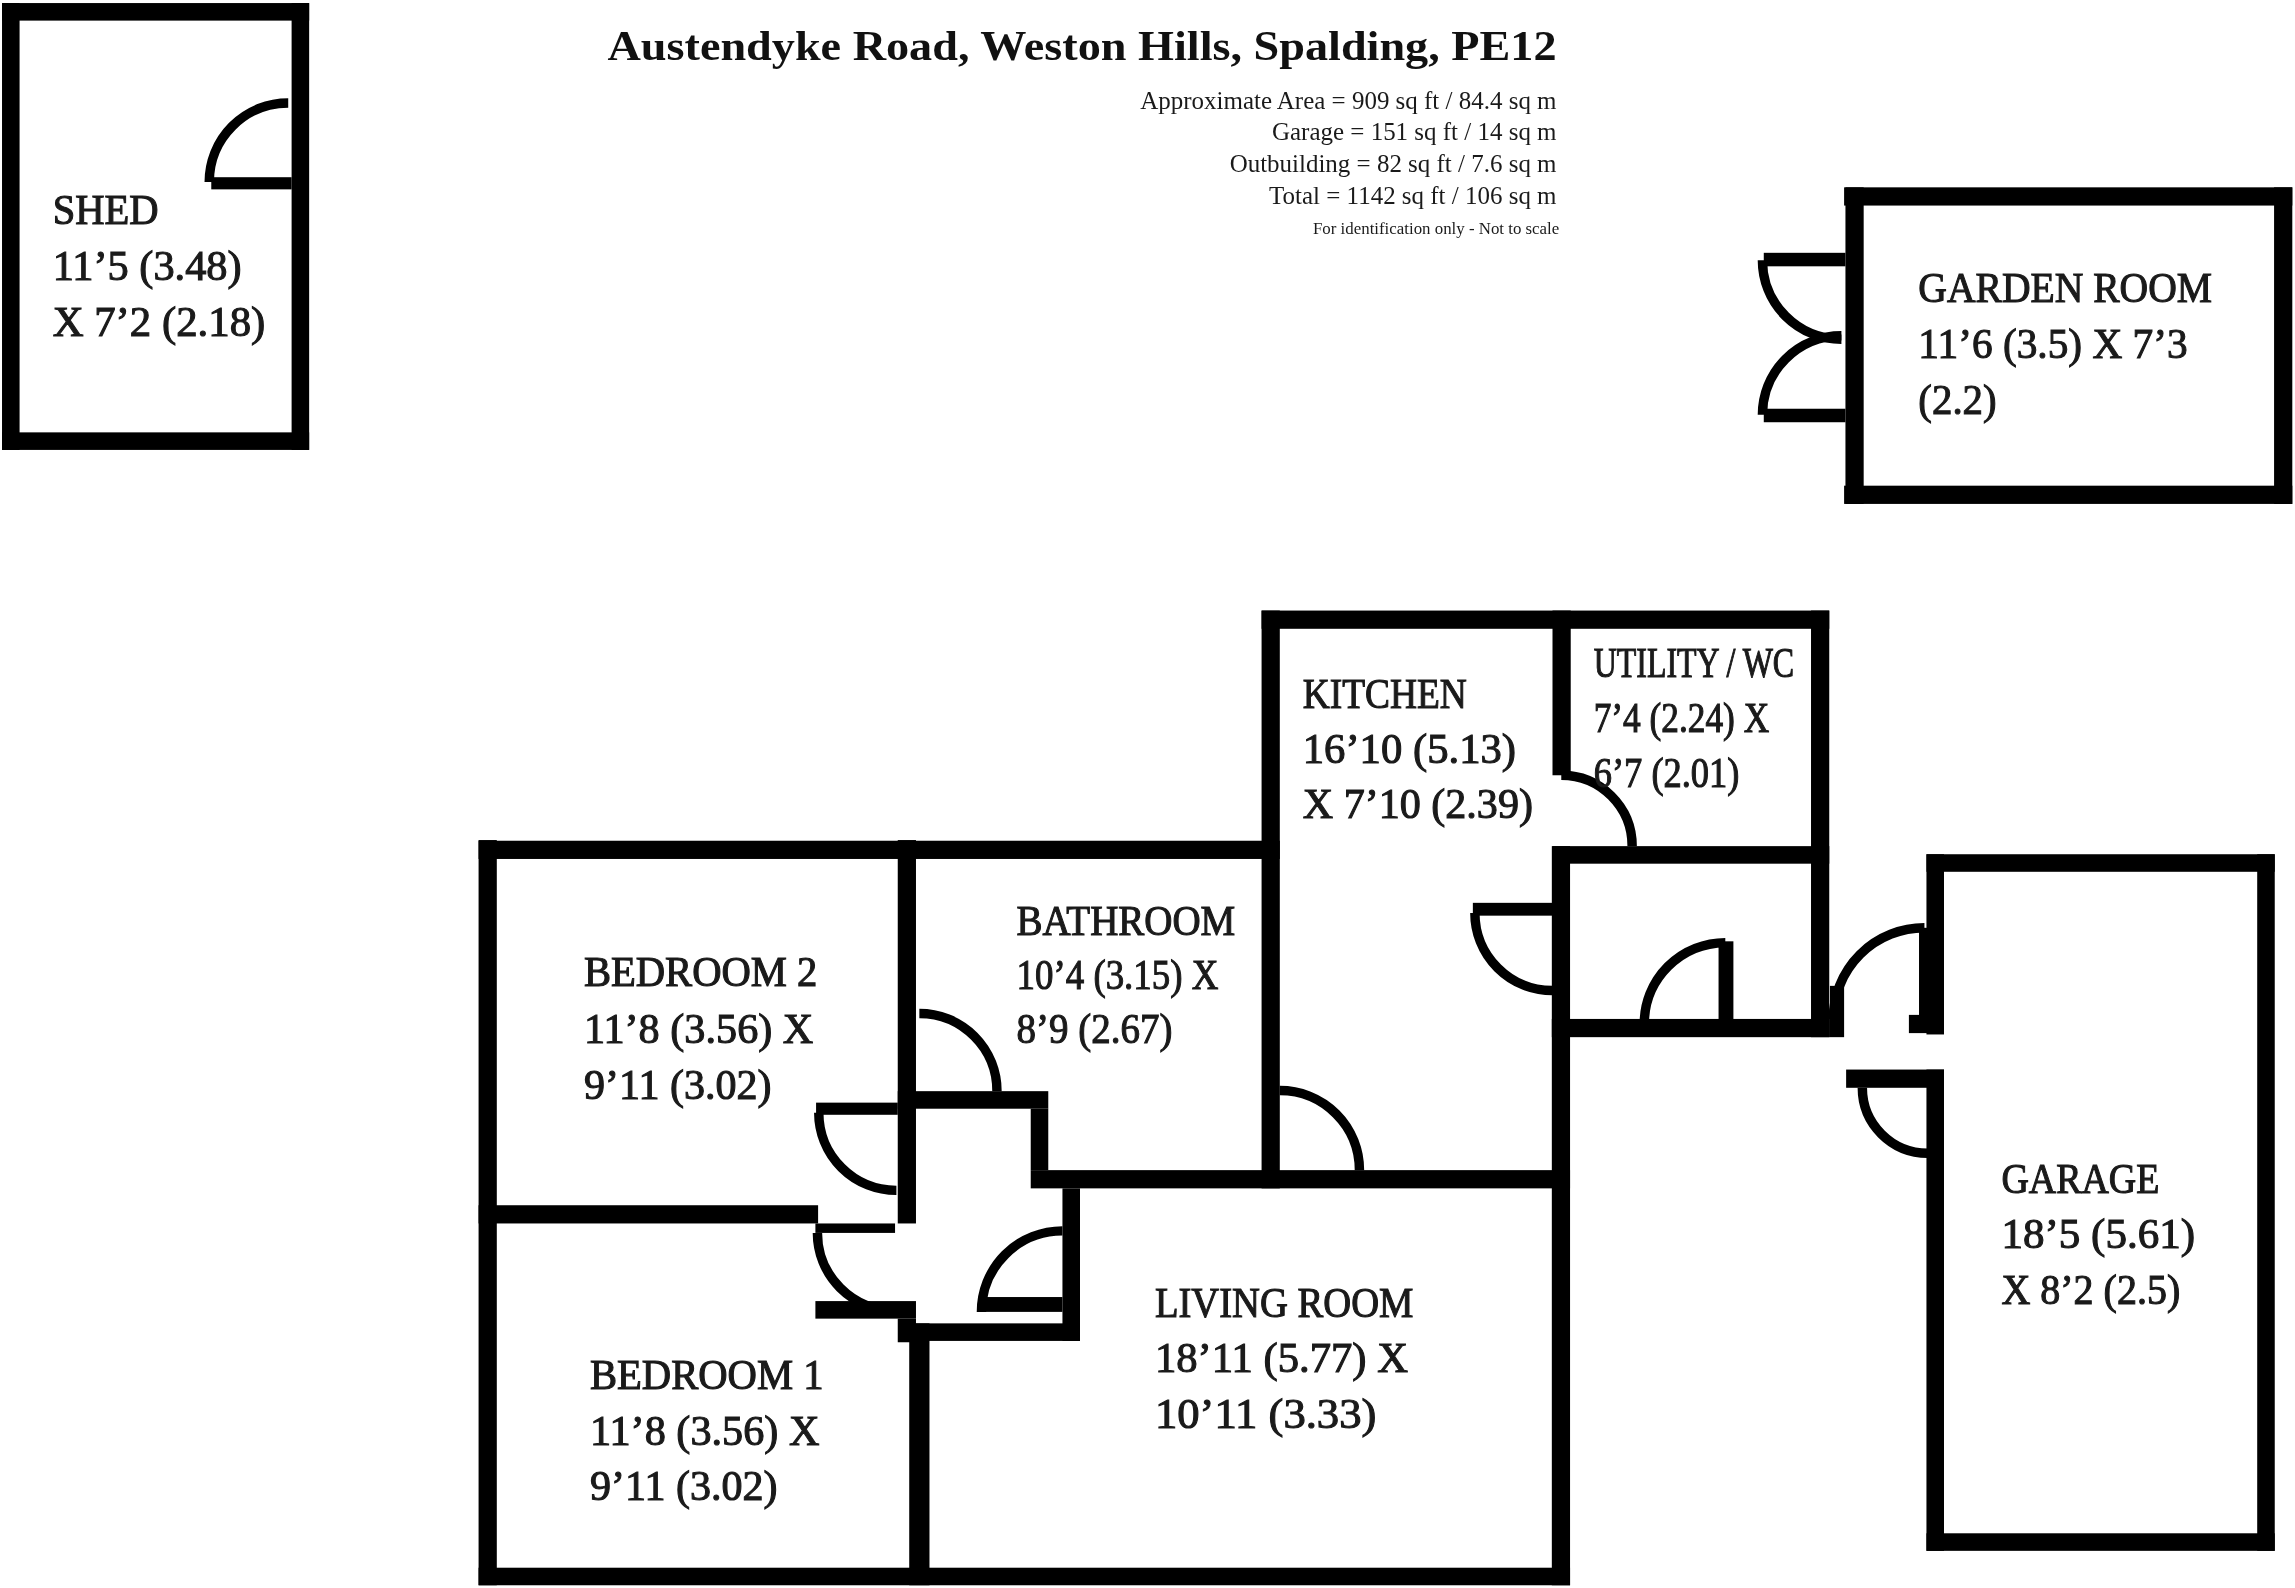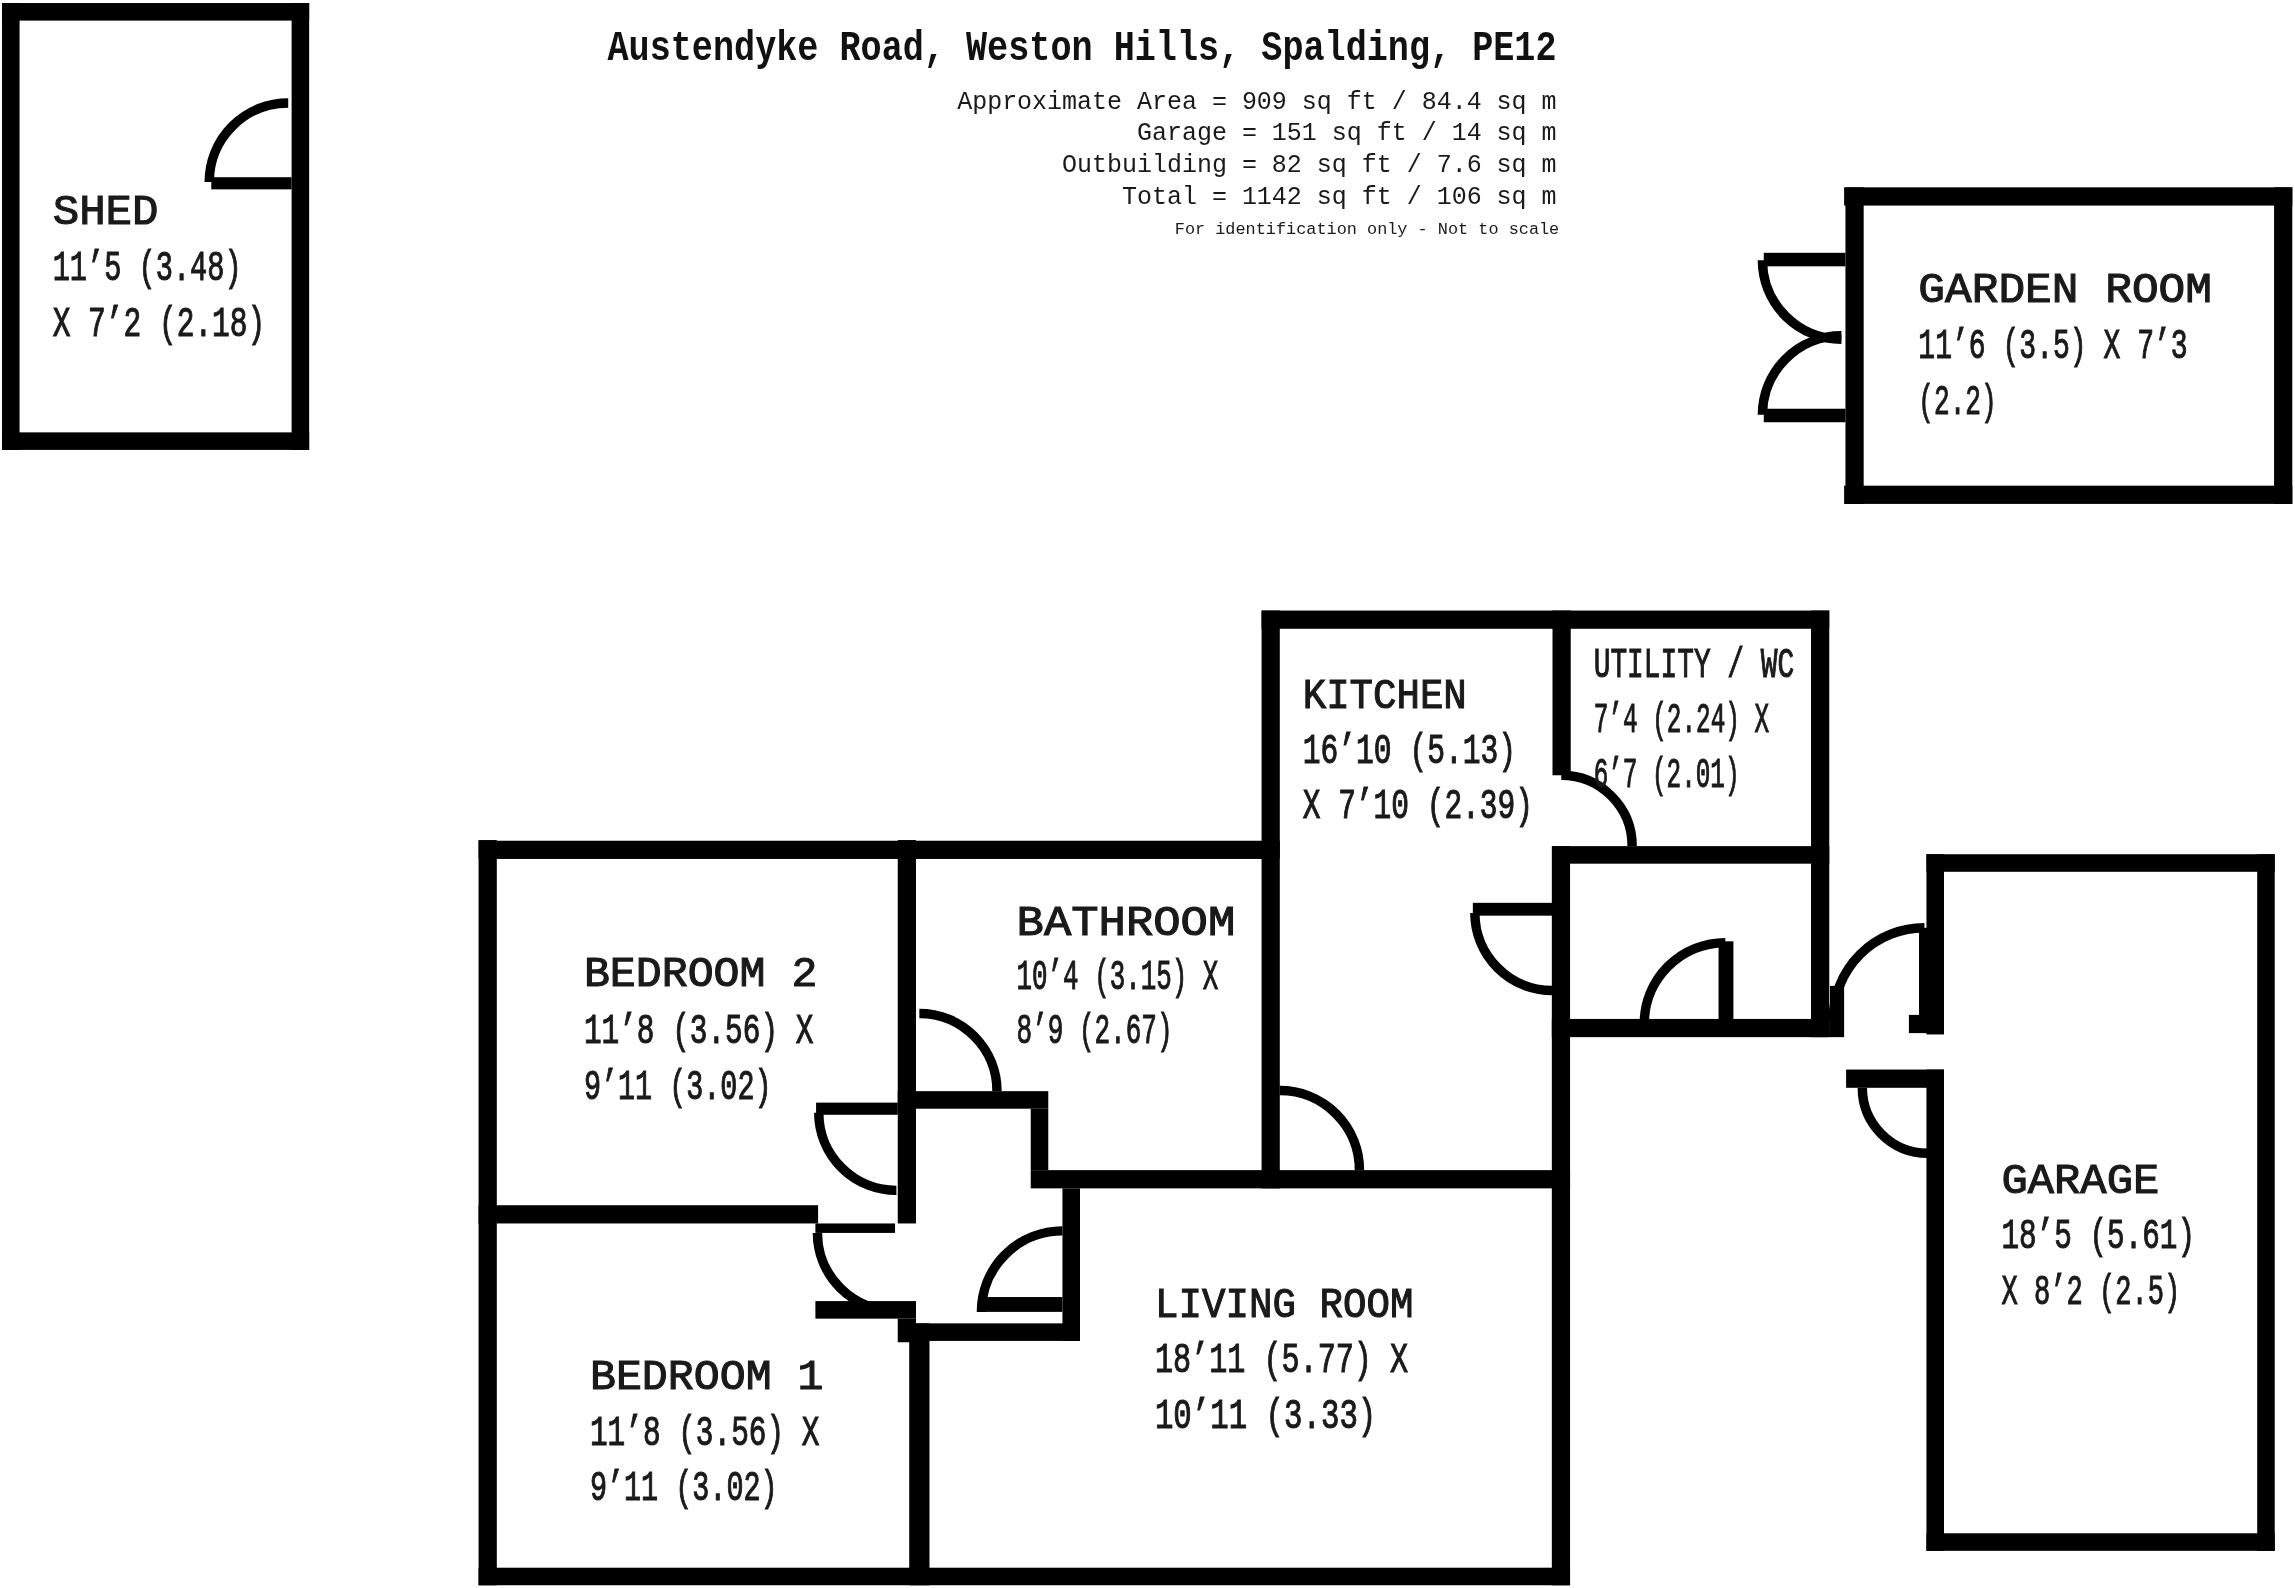--- a/index.html
+++ b/index.html
@@ -1,16 +1,16 @@
 <!DOCTYPE html>
 <html style="font-size:10.8px"><head>
 <meta charset="utf-8">
 <style>
 html,body{margin:0;padding:0;background:#fff;}
-#canvas{position:relative;width:2295px;height:1589px;background:#ffffff;font-family:Liberation Mono, monospace;overflow:hidden;}
+#canvas{position:relative;width:2295px;height:1589px;background:#ffffff;font-family:Liberation Serif, serif;overflow:hidden;}
 </style>
 </head>
 <body>
 <div id="canvas">
 <svg width="2295" height="1589" viewBox="0 0 3400 2353" xmlns="http://www.w3.org/2000/svg">
 
 <g>
 <text x="900" y="89" font-size="63" font-weight="bold" fill="#111" textLength="1406" lengthAdjust="spacingAndGlyphs">Austendyke Road, Weston Hills, Spalding, PE12</text>
 </g>
 

